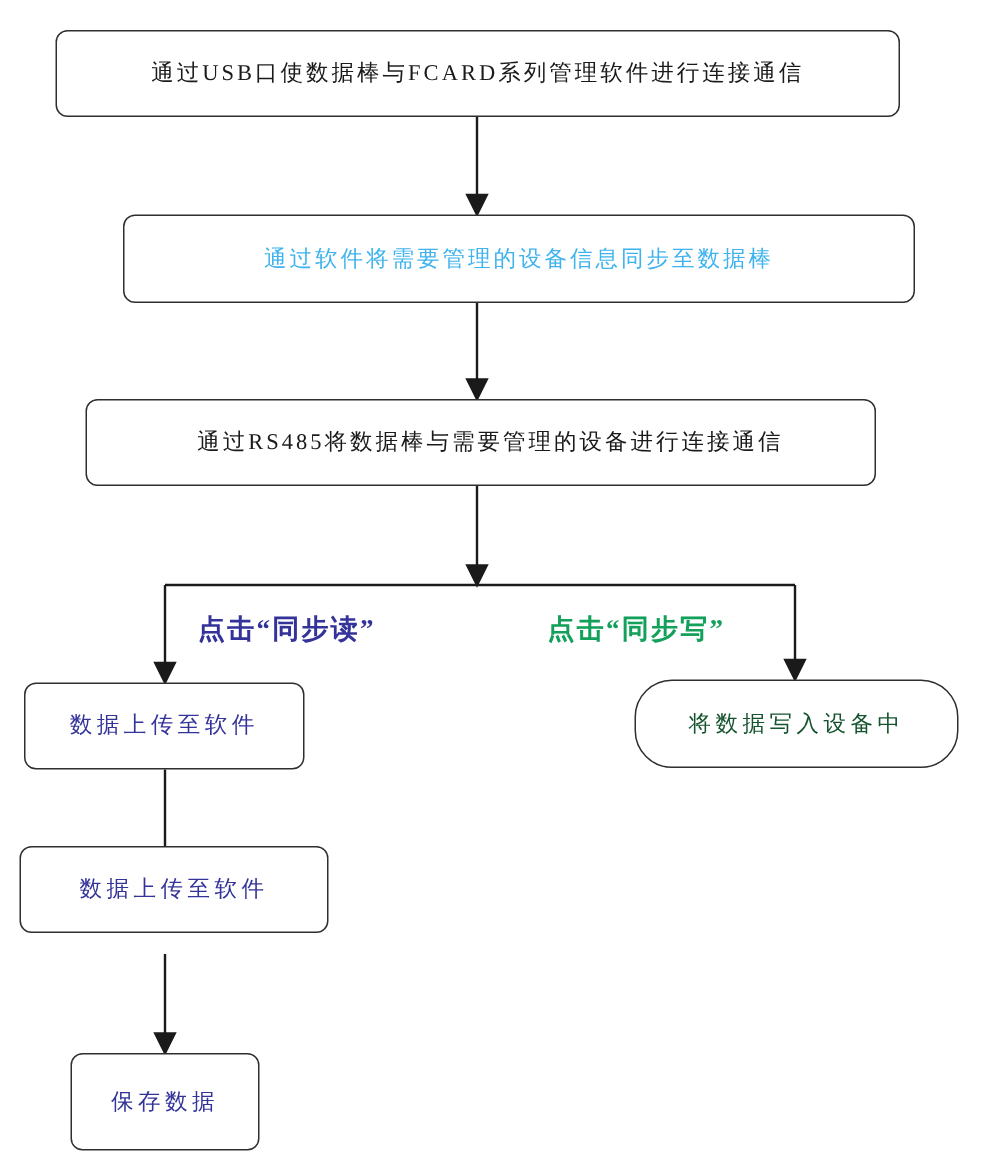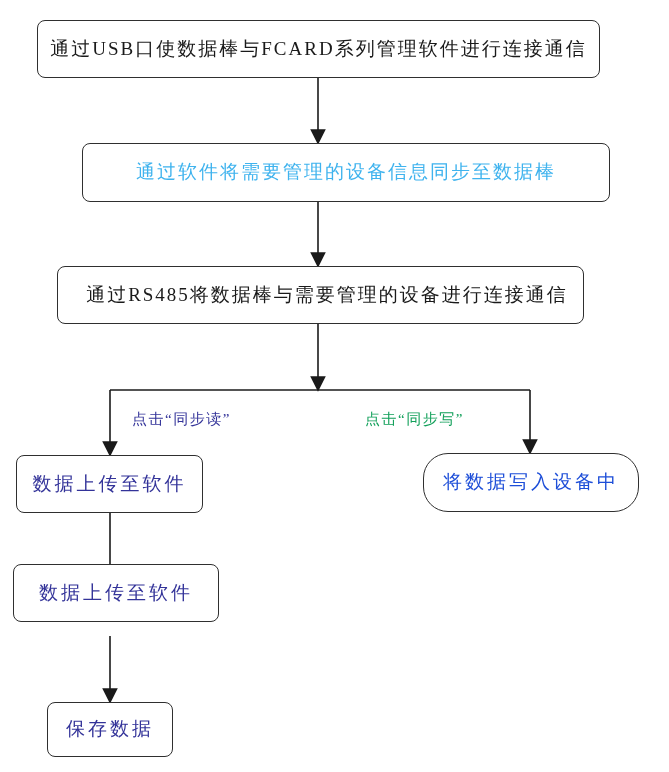--- a/index.html
+++ b/index.html
@@ -27,39 +27,40 @@
     position: absolute;
     box-sizing: border-box;
     background: #ffffff;
     border: 1.6px solid #2f2f2f;
     border-radius: 8px;
     display: flex;
     align-items: center;
     justify-content: center;
     text-align: center;
     z-index: 2;
-    font-size: 19px;
+    font-size: 15px;
     letter-spacing: 2px;
     line-height: 1.2;
     white-space: nowrap;
   }
   .node-usb     { left: 37px;  top: 20px;  width: 563px; height: 58px; }
   .node-sync    { left: 82px;  top: 143px; width: 528px; height: 59px; }
   .node-rs485   { left: 57px;  top: 266px; width: 527px; height: 58px; }
   .node-collect { left: 16px;  top: 455px; width: 187px; height: 58px; letter-spacing: 3px; }
   .node-write   { left: 423px; top: 453px; width: 216px; height: 59px; letter-spacing: 3px; }
   .node-upload  { left: 13px;  top: 564px; width: 206px; height: 58px; letter-spacing: 3px; }
-  .node-save    { left: 47px;  top: 702px; width: 126px; height: 55px; letter-spacing: 3px; }
+  .node-save    { left: 47px;  top: 702px; width: 126px; height: 65px; letter-spacing: 3px; }
   .edge-label {
     position: absolute;
-    font-size: 15px;
+    font-size: 18px;
     letter-spacing: 1.5px;
     line-height: 24px;
     z-index: 2;
     white-space: nowrap;
+    font-weight: bold;
   }
   .label-read  { left: 132px; top: 407px; }
   .label-write { left: 365px; top: 407px; }
 </style>
 </head>
 <body>
 
 <div id="canvas">
 
   <svg id="arrow-layer" viewBox="0 0 669 772" xmlns="http://www.w3.org/2000/svg">
@@ -95,19 +96,19 @@
   <div class="node node-sync" style="color: rgb(63, 179, 238);">通过软件将需要管理的设备信息同步至数据棒</div>
 
   <div class="node node-rs485" style="color: rgb(26, 26, 26); padding-left: 13px;">通过RS485将数据棒与需要管理的设备进行连接通信</div>
 
   <div class="edge-label label-read" style="color: rgb(51, 51, 153);">点击“同步读”</div>
 
   <div class="edge-label label-write" style="color: rgb(18, 160, 90); text-align: right;">点击“同步写”</div>
 
   <div class="node node-collect" style="color: rgb(51, 51, 153);">数据上传至软件</div>
 
-  <div class="node node-write" style="color: #1d4ed8; border-radius: 25px;">将数据写入设备中</div>
+  <div class="node node-write" style="color: #14532d; border-radius: 25px;">将数据写入设备中</div>
 
   <div class="node node-upload" style="color: rgb(51, 51, 153);">数据上传至软件</div>
 
   <div class="node node-save" style="color: rgb(51, 51, 153);">保存数据</div>
 
 </div>
 
 </body></html>

